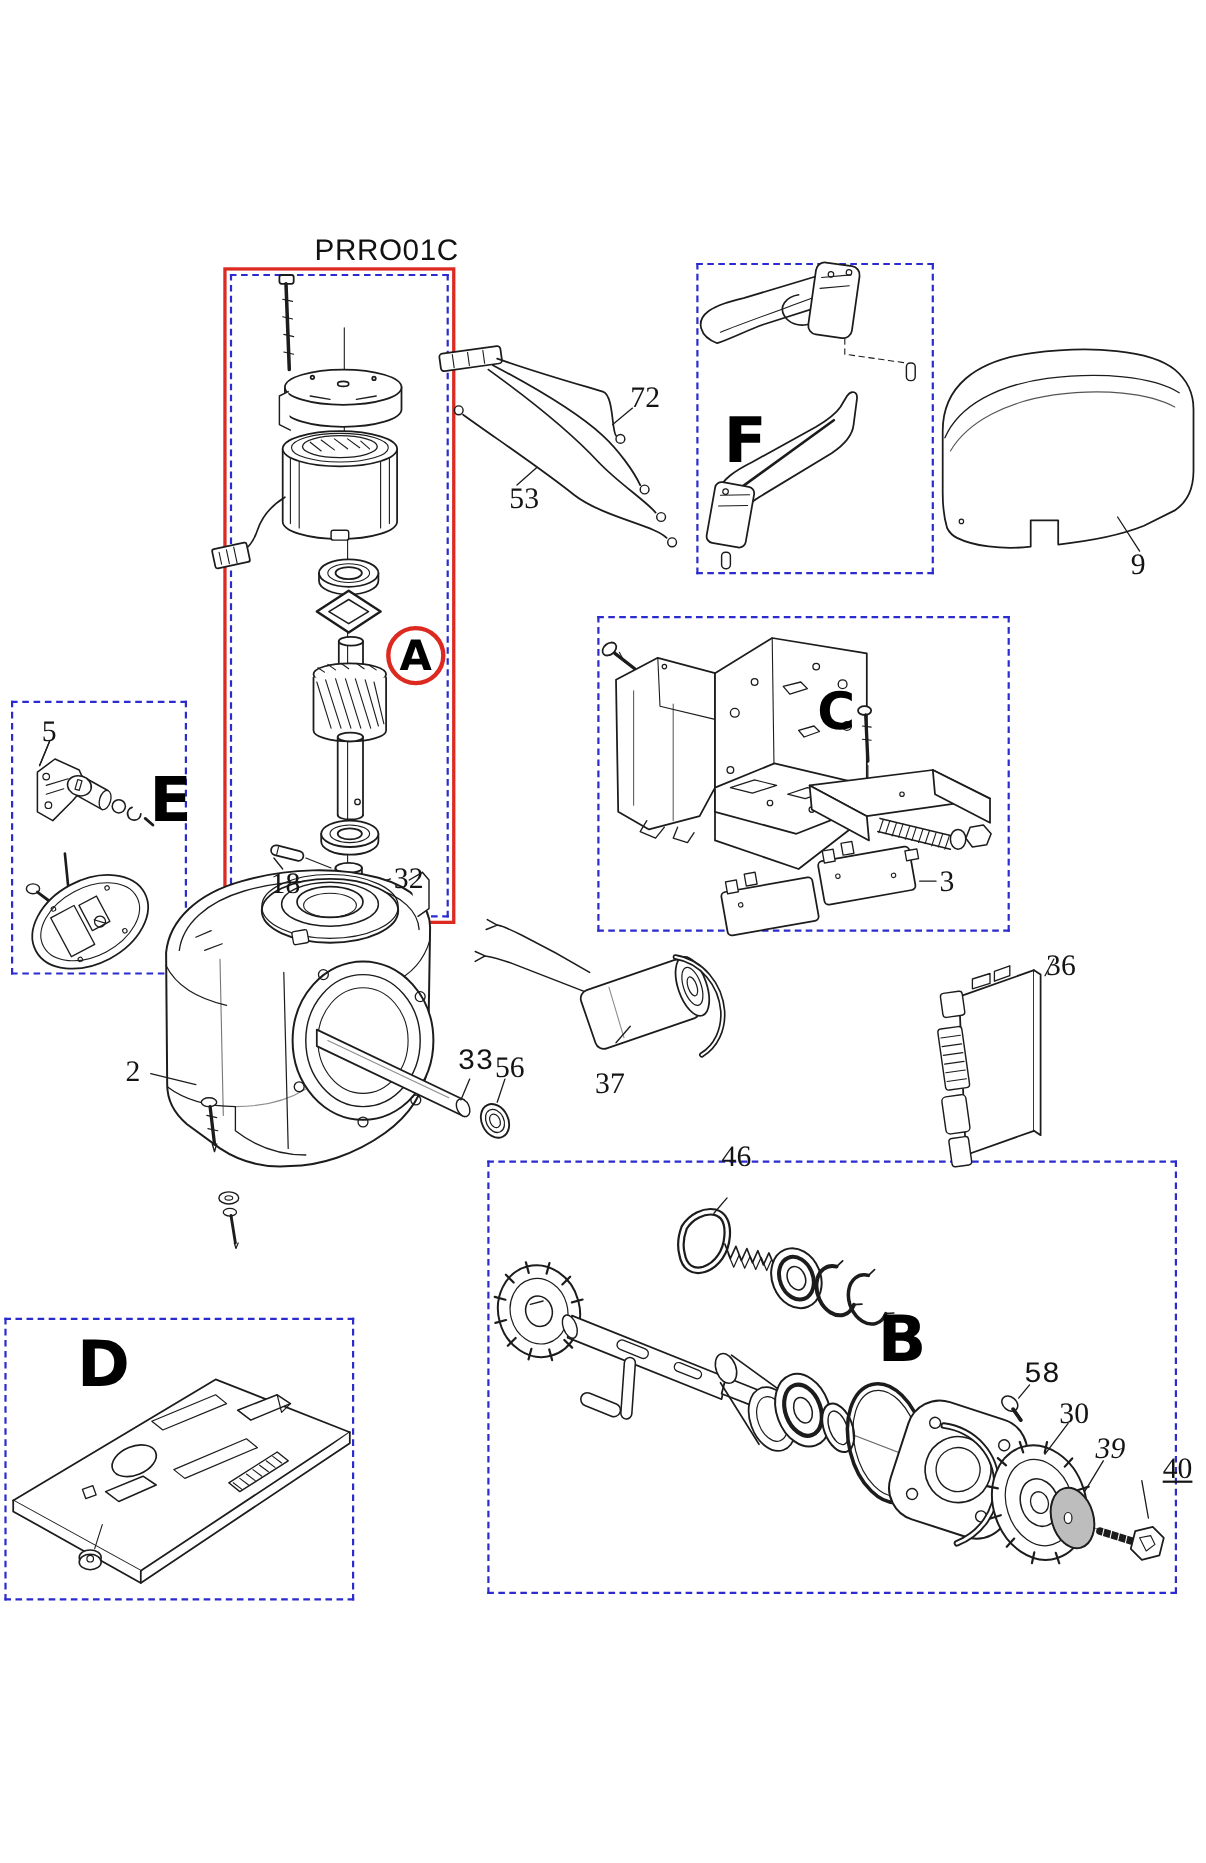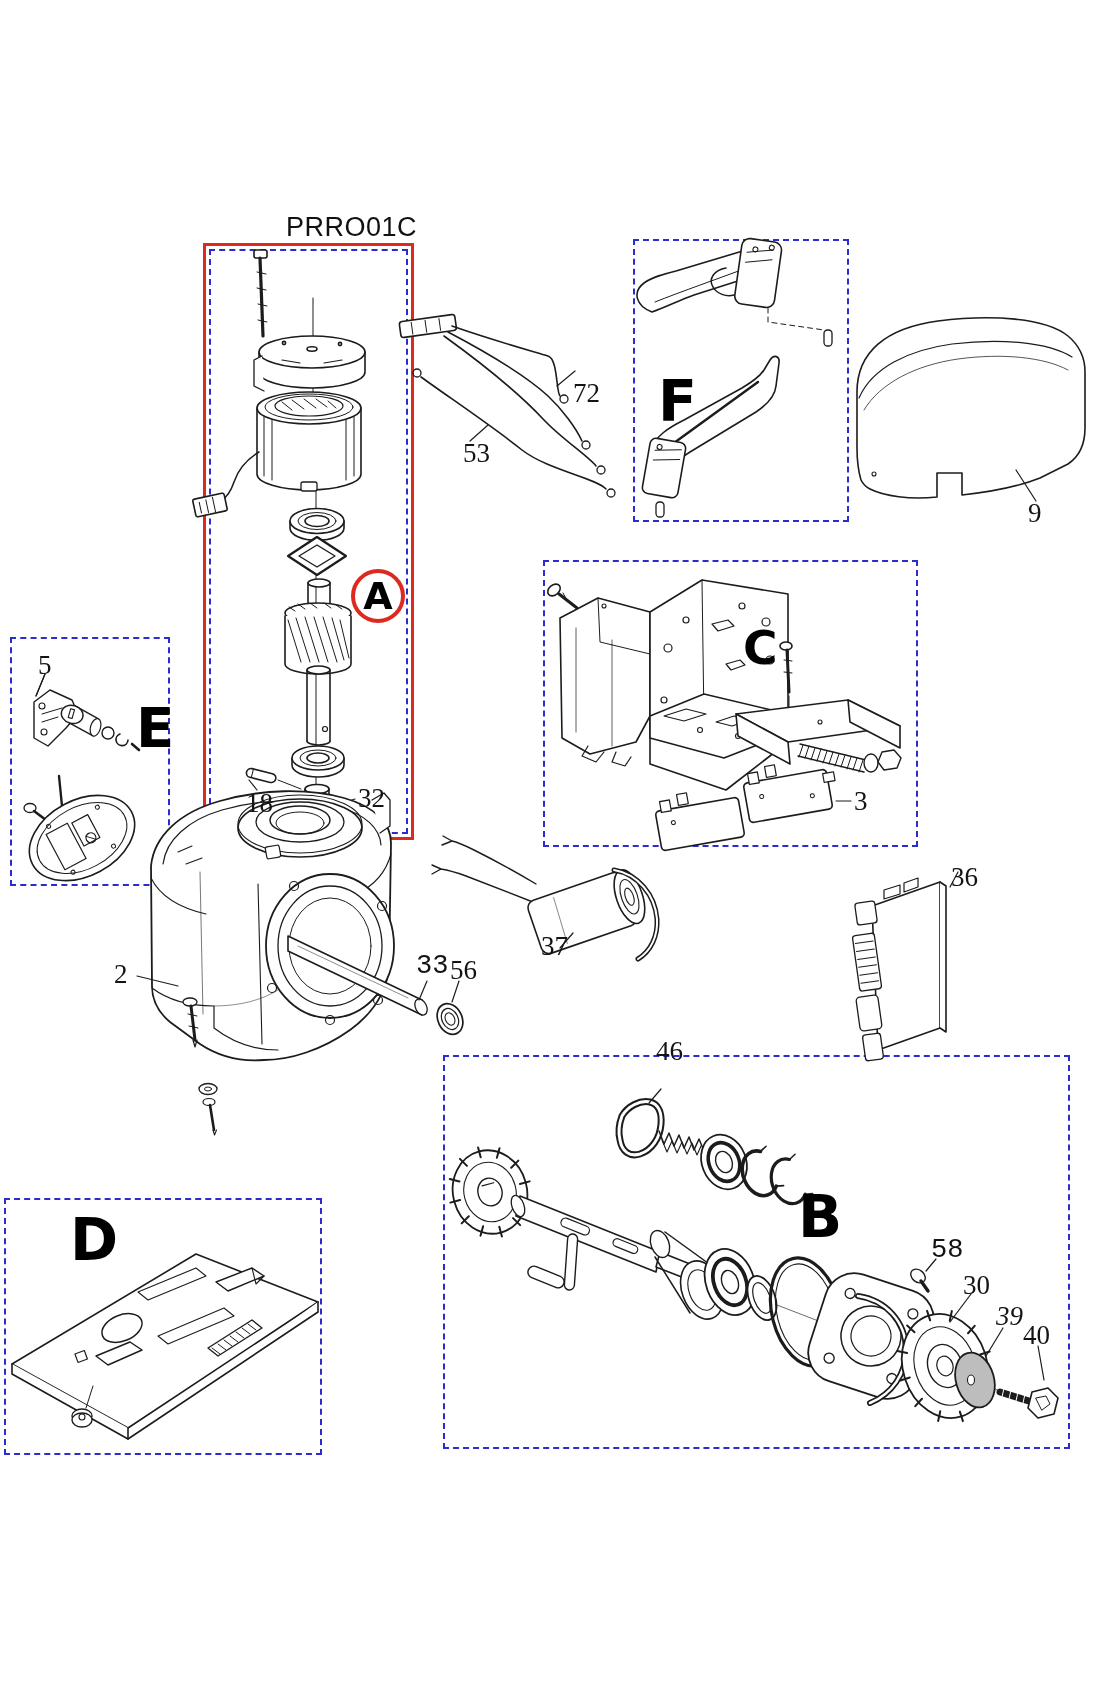--- a/index.html
+++ b/index.html
@@ -554,31 +554,31 @@
 
   <div class="circle-a">
     <span>A</span>
   </div>
   <div class="secletter" style="left:798px;top:1188px;font-size:58px;">B</div>
   <div class="secletter" style="left:743px;top:624px;font-size:47px;">C</div>
   <div class="secletter" style="left:70px;top:1211px;font-size:58px;">D</div>
   <div class="secletter" style="left:136px;top:700px;font-size:56px;">E</div>
   <div class="secletter" style="left:658px;top:373px;font-size:57px;">F</div>
 
-  <div class="callout" style="left:573px;top:348px;margin-top:32px;">72</div>
+  <div class="callout" style="left:573px;top:348px;">72</div>
   <div class="callout" style="left:463px;top:440px;">53</div>
   <div class="callout" style="left:1028px;top:500px;">9</div>
   <div class="callout" style="left:38px;top:652px;">5</div>
   <div class="callout" style="left:854px;top:788px;">3</div>
   <div class="callout" style="left:951px;top:864px;">36</div>
   <div class="callout" style="left:114px;top:961px;">2</div>
   <div class="callout" style="left:416px;top:953px;font-family:Liberation Mono, monospace;">33</div>
   <div class="callout" style="left:450px;top:957px;">56</div>
-  <div class="callout" style="left:541px;top:933px;">37</div>
+  <div class="callout" style="left:541px;top:972px;">37</div>
   <div class="callout" style="left:246px;top:790px;">18</div>
   <div class="callout" style="left:358px;top:785px;text-align:right;">32</div>
   <div class="callout" style="left:656px;top:1022px;margin-top:16px;">46</div>
   <div class="callout" style="left:931px;top:1237px;font-family:Liberation Mono, monospace;">58</div>
   <div class="callout" style="left:963px;top:1272px;">30</div>
   <div class="callout" style="left:996px;top:1303px;font-style:italic;">39</div>
-  <div class="callout" style="left:1023px;top:1322px;">40</div>
+  <div class="callout" style="left:1057px;top:1322px;text-decoration:underline;">40</div>
 
 </div>
 
 </body></html>

